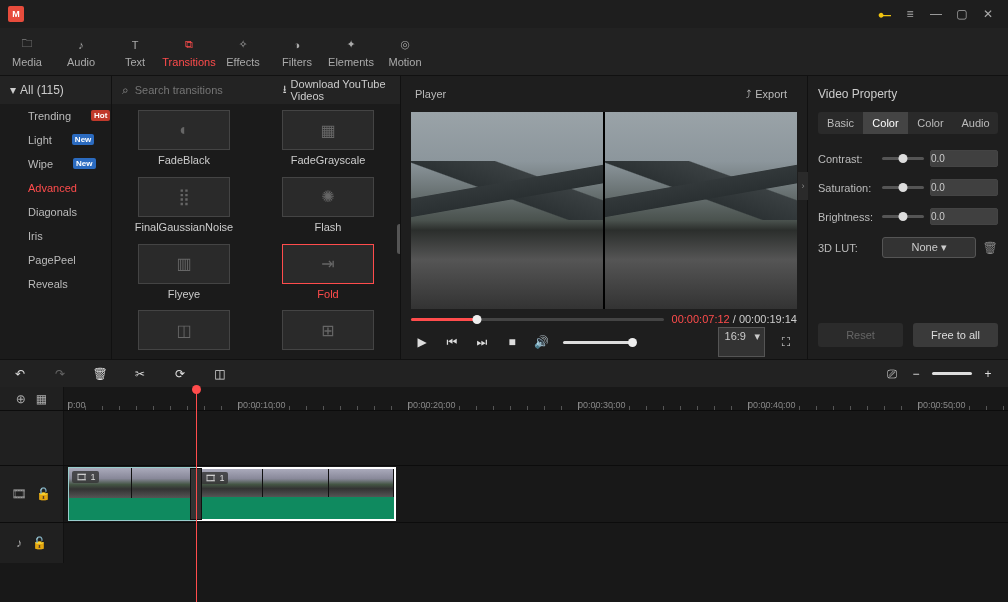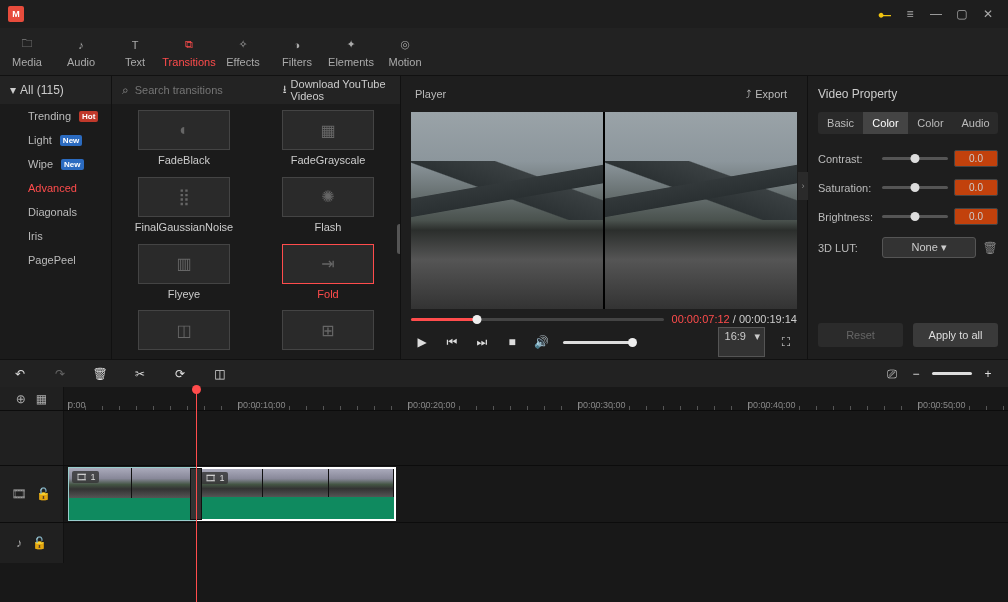--- a/index.html
+++ b/index.html
@@ -20,21 +20,21 @@
 .top-tab .ticon { width: 18px; height: 18px; display: flex; align-items: center; justify-content: center; }
 
 
 .main-row { display: flex; height: 283px; }
 
 
 .left-panel { width: 400px; background: #1b1b1b; display: flex; }
 .cat-col { width: 112px; border-right: 1px solid #111; display: flex; flex-direction: column; }
 .cat-header { height: 28px; display: flex; align-items: center; padding: 0 10px; background: #232323; }
 .cat-header .chev { margin-right: 4px; }
-.cat-item { padding: 6px 14px 6px 28px; font-size: 11px; color: #bbb; cursor: pointer; display: flex; align-items: flex-end; gap: 8px; }
+.cat-item { padding: 6px 14px 6px 28px; font-size: 11px; color: #bbb; cursor: pointer; display: flex; align-items: flex-start; gap: 20px; }
 .cat-item.active { color: #ff4c4c; }
 .badge { font-size: 8px; padding: 1px 3px; border-radius: 2px; font-weight: bold; }
 .badge.hot { background: #c0392b; color: #fff; }
 .badge.new { background: #2b6bc0; color: #fff; }
 
 .trans-col { flex: 1; display: flex; flex-direction: column; }
 .trans-top { height: 28px; display: flex; align-items: center; padding: 0 10px; background: #232323; gap: 6px; }
 .trans-top .sicon { color: #888; }
 .trans-top input { background: transparent; border: none; color: #ccc; font-size: 11px; flex: 1; outline: none; }
 .dl-yt { font-size: 11px; color: #ccc; cursor: pointer; display: flex; align-items: center; gap: 4px; }
@@ -74,21 +74,21 @@
 .prop-panel { width: 200px; background: #1e1e1e; display: flex; flex-direction: column; position: relative; }
 .prop-collapse { position: absolute; left: -10px; top: 96px; width: 10px; height: 28px; background: #2a2a2a; display: flex; align-items: center; justify-content: center; color: #888; font-size: 9px; cursor: pointer; }
 .prop-header { height: 36px; display: flex; align-items: center; padding: 0 10px; font-size: 12px; color: #ccc; }
 .prop-tabs { display: flex; background: #2a2a2a; border-radius: 3px; margin: 0 10px 10px; overflow: hidden; }
 .prop-tab { flex: 1; text-align: center; padding: 5px 0; font-size: 11px; color: #bbb; cursor: pointer; }
 .prop-tab.active { background: #444; color: #fff; }
 .prop-row { display: flex; align-items: center; padding: 6px 10px; gap: 6px; }
 .prop-label { width: 58px; font-size: 11px; color: #bbb; }
 .slider { flex: 1; height: 3px; background: #555; position: relative; border-radius: 2px; }
 .slider .sh { position: absolute; top: -3px; width: 9px; height: 9px; background: #ddd; border-radius: 50%; transform: translateX(-50%); }
-.prop-val { width: 44px; font-size: 10px; text-align: center; background: #c2410c; border: 1px solid #444; border-radius: 2px; padding: 2px 0; color: #ccc; }
+.prop-val { width: 68px; font-size: 10px; background: #404040; border: 1px solid #444; border-radius: 2px; padding: 2px 0; color: #ccc; }
 .lut-sel { flex: 1; background: #333; border: 1px solid #555; color: #ccc; font-size: 11px; text-align: center; padding: 3px 0; cursor: pointer; position: relative; border-radius: 3px; }
 .trash-btn { width: 16px; height: 16px; color: #888; cursor: pointer; display:flex; align-items:center; justify-content:center; }
 .prop-foot { margin-top: auto; display: flex; gap: 10px; padding: 0 10px 12px; }
 .foot-btn { flex: 1; text-align: center; padding: 6px 0; font-size: 11px; border-radius: 3px; cursor: pointer; }
 .foot-btn.reset { background: #2b2b2b; color: #666; }
 .foot-btn.apply { background: #3a3a3a; color: #ddd; }
 
 
 .tl-toolbar { height: 28px; background: #222; display: flex; align-items: center; padding: 0 12px; gap: 24px; border-top: 1px solid #111; }
 .tl-tool { color: #ddd; cursor: pointer; width: 16px; height: 16px; display: flex; align-items: center; justify-content: center; }
@@ -203,20 +203,23 @@
           <span>Advanced</span>
         </div>
       <div class="cat-item">
           <span>Diagonals</span>
         </div>
       <div class="cat-item">
           <span>Iris</span>
         </div>
       <div class="cat-item">
           <span>PagePeel</span>
+        </div>
+      <div class="cat-item">
+          <span>Reveals</span>
         </div>
     </div>
     <div class="trans-col">
       <div class="trans-top">
         <span class="sicon">⌕</span>
         <input placeholder="Search transitions" style="">
         <div class="dl-yt">
           <span>⭳</span>
           <span>Download YouTube Videos</span>
         </div>
@@ -323,21 +326,21 @@
         </div>
       <div class="prop-val">0.0</div>
     </div>
     <div class="prop-row">
       <div class="prop-label">3D LUT:</div>
       <div class="lut-sel">None ▾</div>
       <div class="trash-btn">🗑</div>
     </div>
     <div class="prop-foot">
       <div class="foot-btn reset">Reset</div>
-      <div class="foot-btn apply">Apply to all</div>
+      <div class="foot-btn apply">Free to all</div>
     </div>
   </div>
 </div>
 
 <div class="tl-toolbar">
   <div class="tl-tool">↶</div>
   <div class="tl-tool" style="color:#666">↷</div>
   <div class="tl-tool">🗑</div>
   <div class="tl-tool">✂</div>
   <div class="tl-tool">⟳</div>

